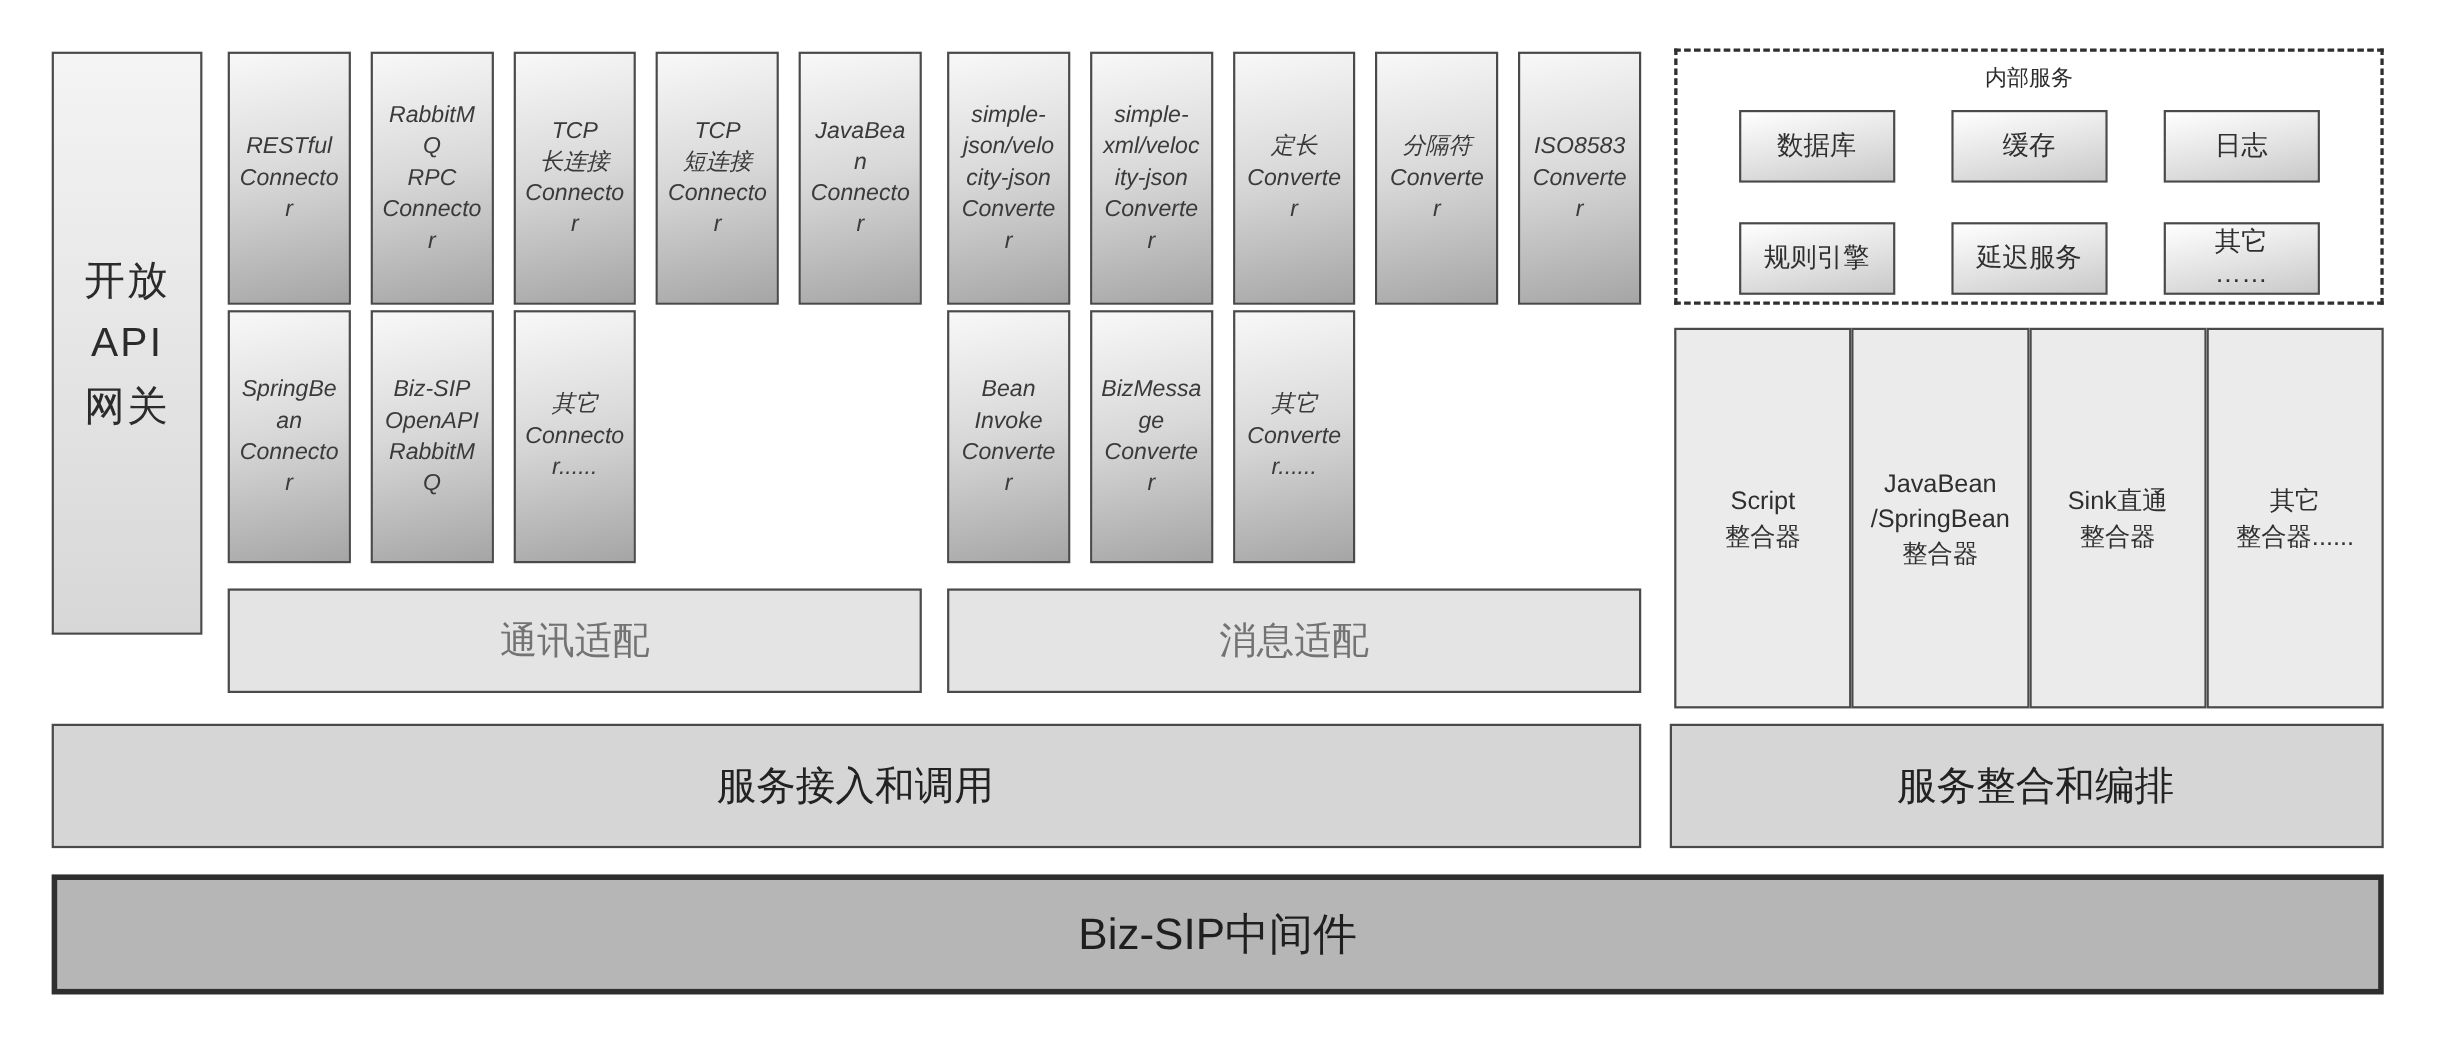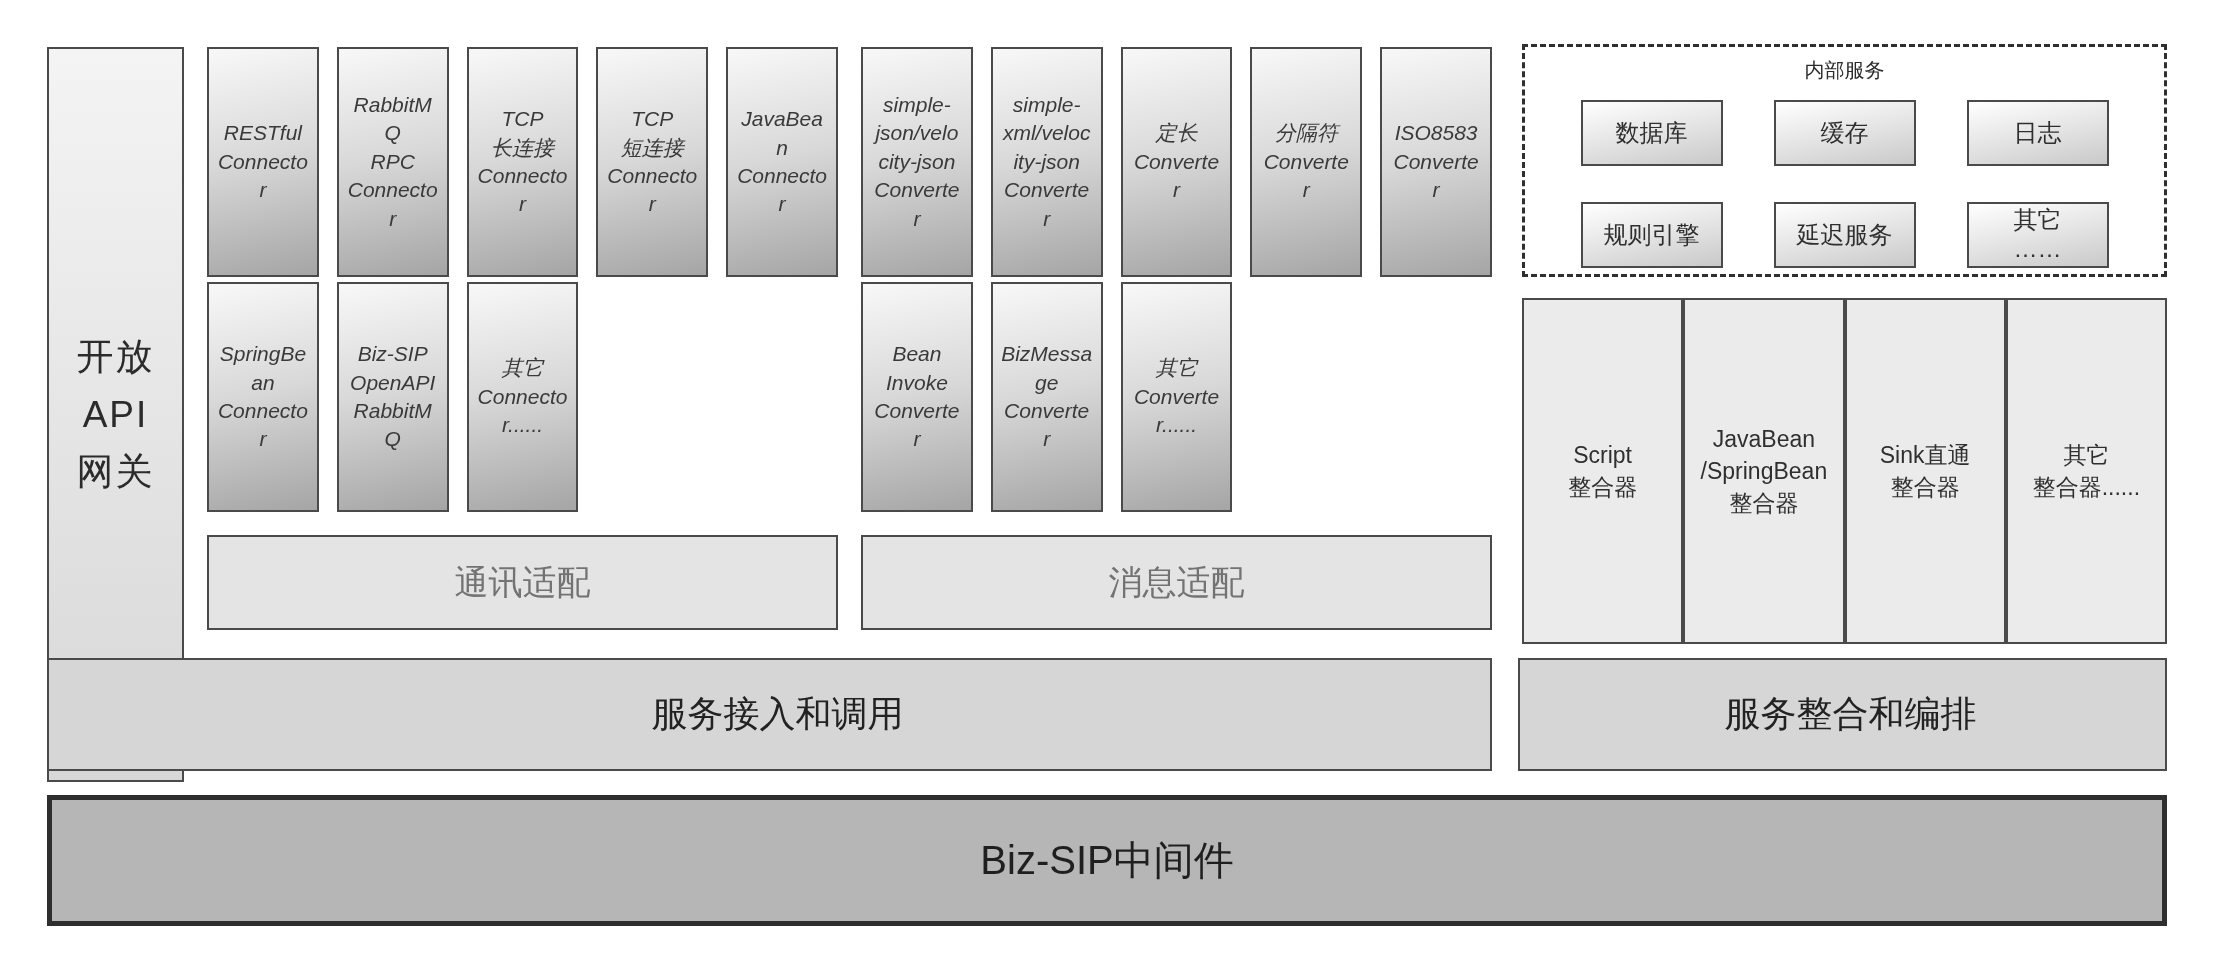--- a/index.html
+++ b/index.html
@@ -44,21 +44,21 @@
     box-sizing:border-box;
   }
   .band{background:#d6d6d6;border:2px solid #4a4a4a;font-size:36px;color:#222;padding-left:16px;}
   .base-band{background:#b6b6b6;border:5px solid #2e2e2e;font-size:40px;color:#1f1f1f;}
 </style>
 </head>
 <body>
 
 <div class="canvas">
 
-  <div class="abs center gateway" style="left:47px;top:47px;width:137px;height:735px;">开放
+  <div class="abs center gateway" style="left:47px;top:47px;width:137px;height:530px;">开放
 API
 网关</div>
 
   <div class="abs mid">
 
     <div class="group">
       <div class="grid2x4">
         <div class="center grad cell">RESTful
 Connector</div>
         <div class="center grad cell">RabbitMQ
@@ -125,15 +125,15 @@
 整合器</div>
     <div class="center integrator">Sink直通
 整合器</div>
     <div class="center integrator">其它
 整合器......</div>
   </div>
 
   <div class="abs center band" style="left:47px;top:658px;width:1445px;height:113px;">服务接入和调用</div>
   <div class="abs center band" style="left:1518px;top:658px;width:649px;height:113px;">服务整合和编排</div>
 
-  <div class="abs center base-band" style="left:47px;top:795px;width:2120px;height:131px;">Biz-SIP中间件</div>
+  <div class="abs center base-band" style="left:47px;top:795px;width:2120px;height:109px;">Biz-SIP中间件</div>
 
 </div>
 
 </body></html>

